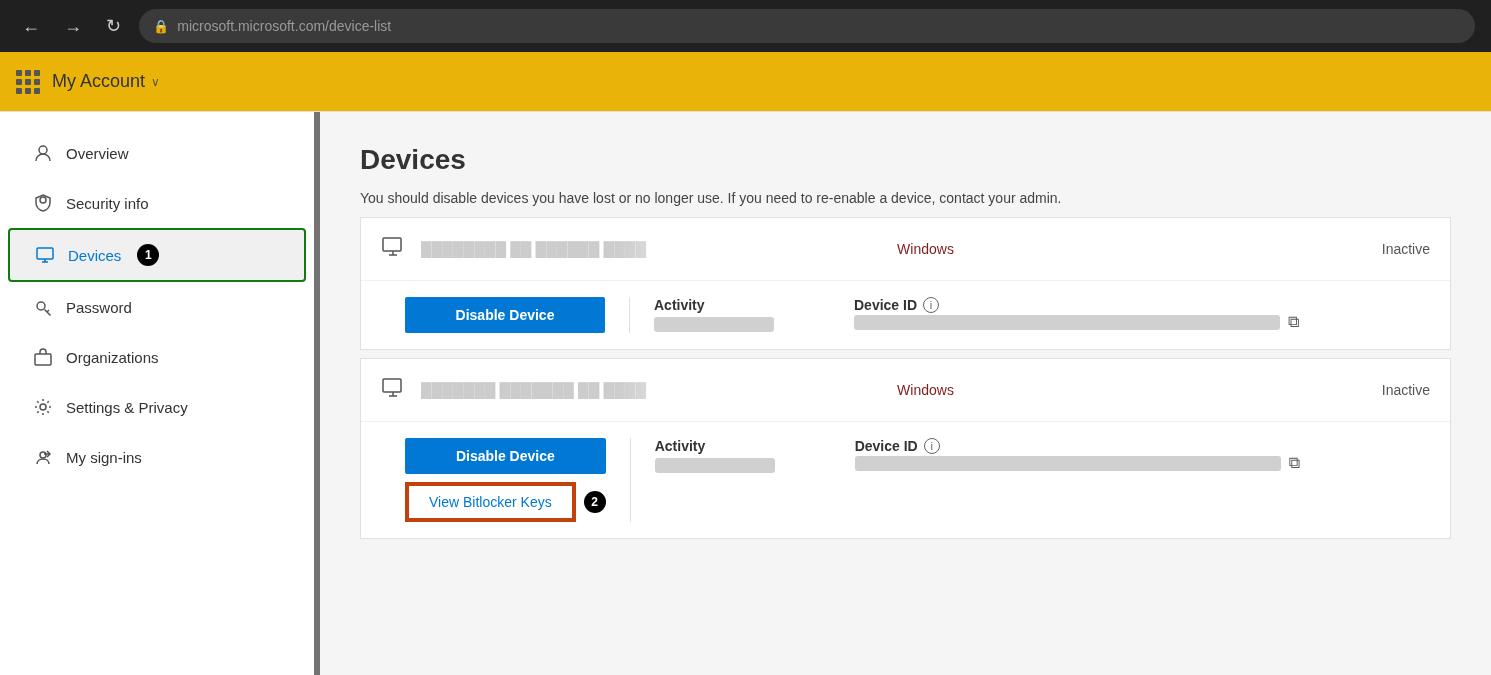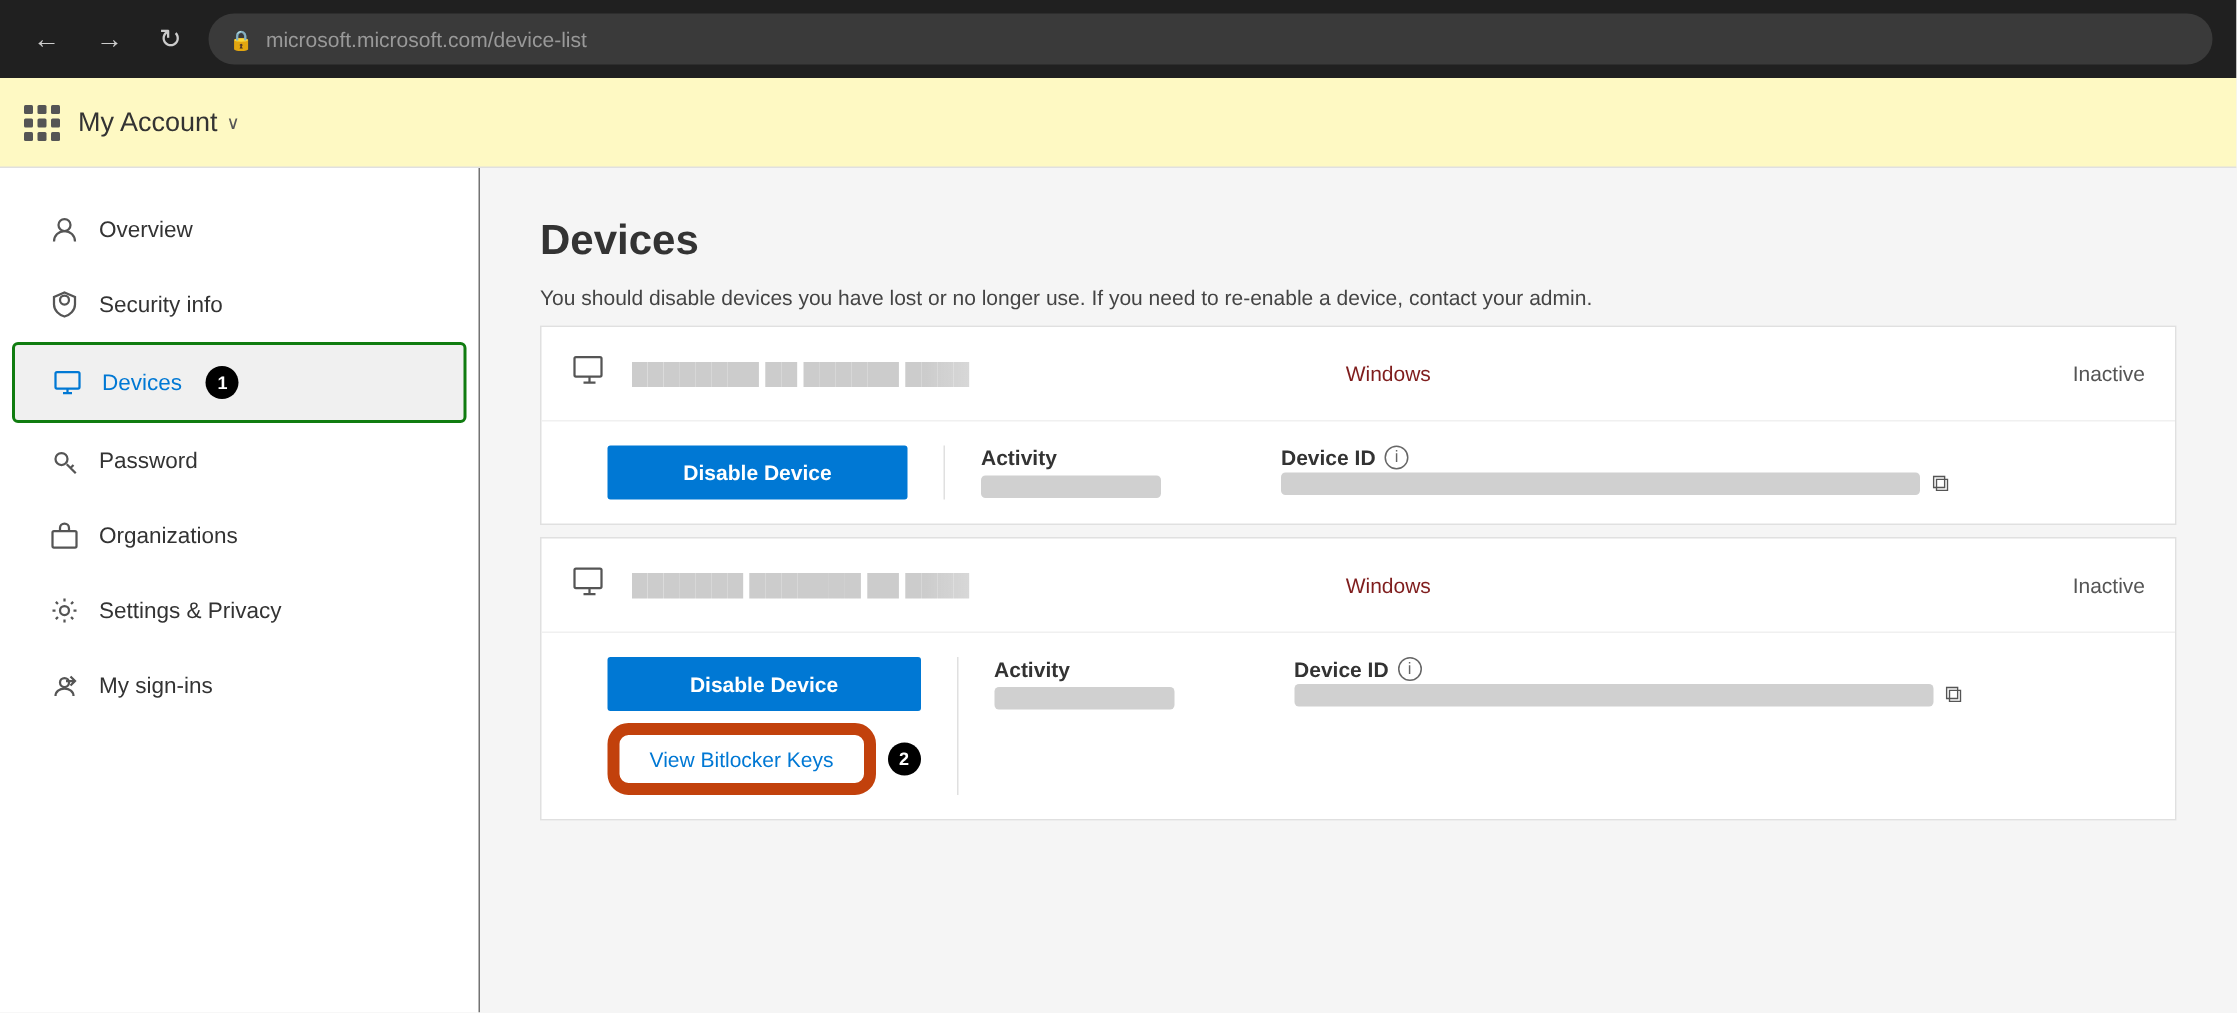--- a/index.html
+++ b/index.html
@@ -40,21 +40,21 @@
       align-items: center;
       padding: 0 14px;
       gap: 8px;
     }
     .lock-icon { color: #aaa; font-size: 13px; }
     .address-text { color: #e0e0e0; font-size: 14px; }
     .address-text span { color: #999; }
 
     
     .app-header {
-      background: #fef9c3;
+      background: #eab308;
       height: 60px;
       display: flex;
       align-items: center;
       padding: 0 16px;
       gap: 12px;
       border-bottom: 1px solid #e0e0e0;
     }
     .grid-icon {
       display: grid;
       grid-template-columns: repeat(3,6px);
@@ -68,21 +68,21 @@
     
     .main-layout {
       display: flex;
       height: calc(675px - 52px - 60px);
     }
 
     
     .sidebar {
       width: 320px;
       background: #fff;
-      border-right: 1px solid #737373;
+      border-right: 6px solid #737373;
       padding: 16px 0;
       flex-shrink: 0;
       overflow-y: auto;
     }
     .sidebar-item {
       display: flex;
       align-items: center;
       gap: 12px;
       padding: 14px 24px;
       cursor: pointer;
@@ -184,25 +184,25 @@
       padding: 10px 24px;
       font-size: 14px;
       font-weight: 600;
       cursor: pointer;
       border-radius: 2px;
       min-width: 170px;
     }
     .btn-bitlocker {
       background: transparent;
       color: #0078d4;
-      border: 8px solid #c2410c;
+      border: 4px solid #c2410c;
       padding: 8px 20px;
       font-size: 14px;
       cursor: pointer;
-      border-radius: 14px;
+      border-radius: 0;
       min-width: 170px;
     }
     .device-divider {
       width: 1px;
       background: #e0e0e0;
       margin: 0 24px;
       align-self: stretch;
     }
     .device-info-section { display: flex; flex-direction: column; gap: 4px; min-width: 120px; }
     .device-info-label { font-size: 14px; font-weight: 600; color: #333; }

